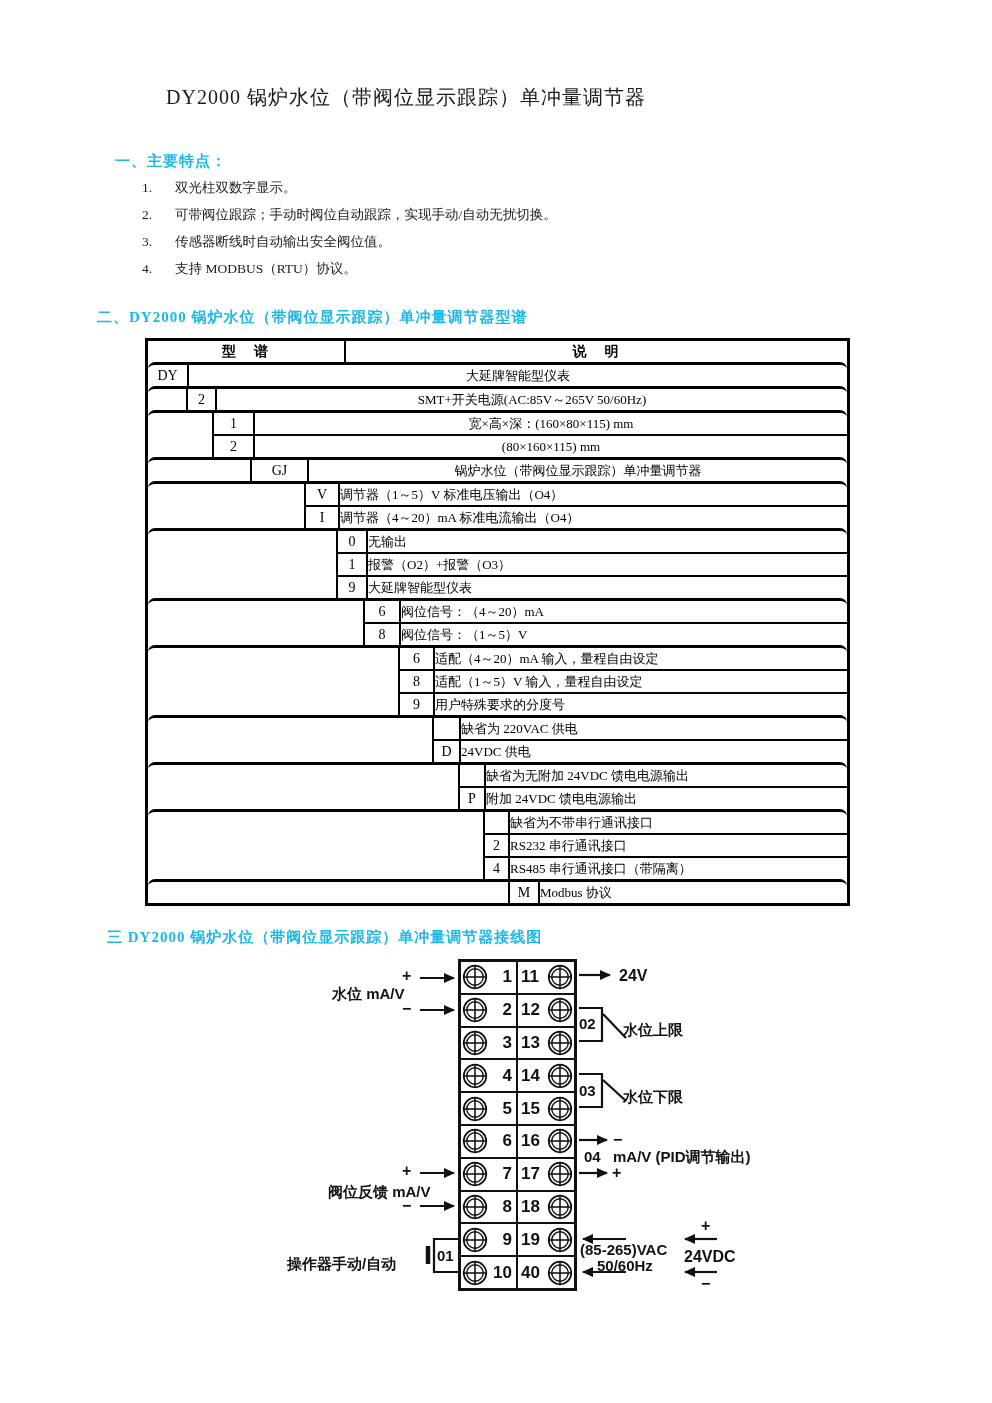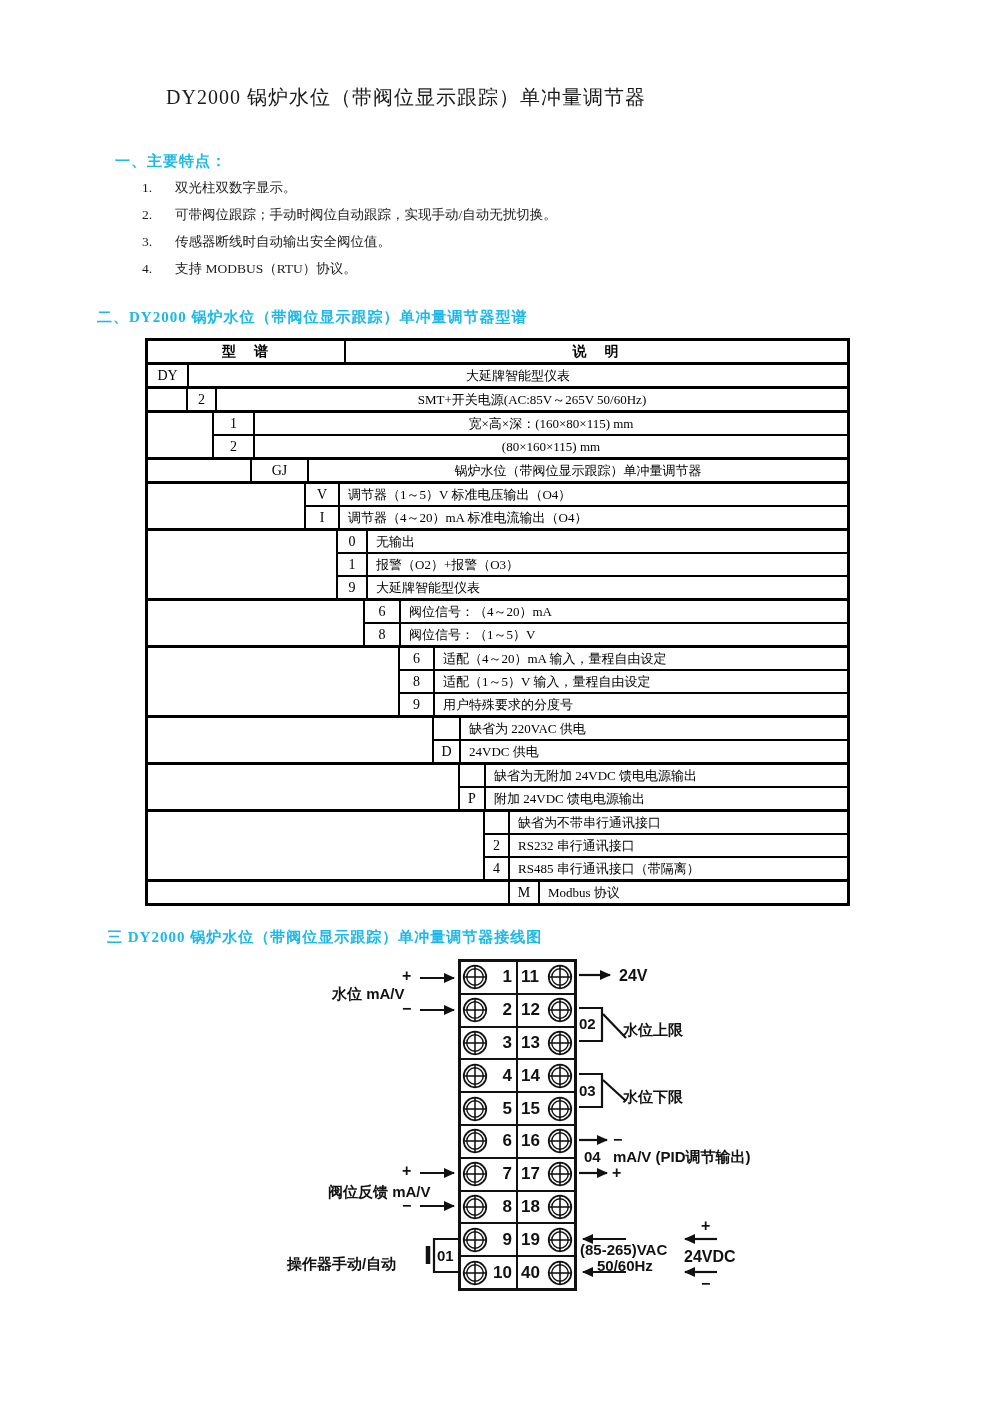--- a/index.html
+++ b/index.html
@@ -19,28 +19,28 @@
   #features-list{position:absolute;left:142px;top:178px;width:700px;}
   .feature-item{display:flex;height:27px;line-height:20px;font-size:13.5px;}
   .fnum{width:33px;color:#1a1a1a;}
   .ftext{color:#1a1a1a;}
   
   #model-table{
     position:absolute;left:145px;top:338px;width:705px;
     border:3px solid #000;box-sizing:border-box;background:#fff;
     font-size:13px;
   }
-  .tgroup{display:flex;border-top:3px solid #000;}
+  .tgroup{display:flex;border-top:3px solid #000;border-radius:7px;}
   .tgroup:first-child{border-top:none;}
   .tblank{flex:0 0 auto;border-right:2px solid #000;}
   .trows{flex:1;display:flex;flex-direction:column;min-width:0;}
   .trow{display:flex;height:21px;line-height:21px;}
   .trow + .trow{border-top:2px solid #000;}
   .tcode{flex:0 0 auto;border-right:2px solid #000;text-align:center;font-size:14px;}
-  .tdesc{flex:1;padding-left:8px;white-space:nowrap;overflow:hidden;}
+  .tdesc{flex:1;white-space:nowrap;overflow:hidden;}
   .trow.center .tdesc{text-align:center;padding-left:0;}
   .tgroup.header .tcode,.tgroup.header .tdesc{font-weight:bold;letter-spacing:2px;font-size:14px;}
   
   #terminal-block{
     position:absolute;left:458px;top:959px;width:119px;height:332px;
     border:3px solid #111;box-sizing:border-box;display:flex;flex-direction:column;background:#fff;
   }
   .trow2{flex:1;display:flex;border-bottom:2px solid #111;align-items:stretch;}
   .trow2:last-child{border-bottom:none;}
   .tl{width:55px;flex:0 0 auto;border-right:2px solid #111;display:flex;align-items:center;}

